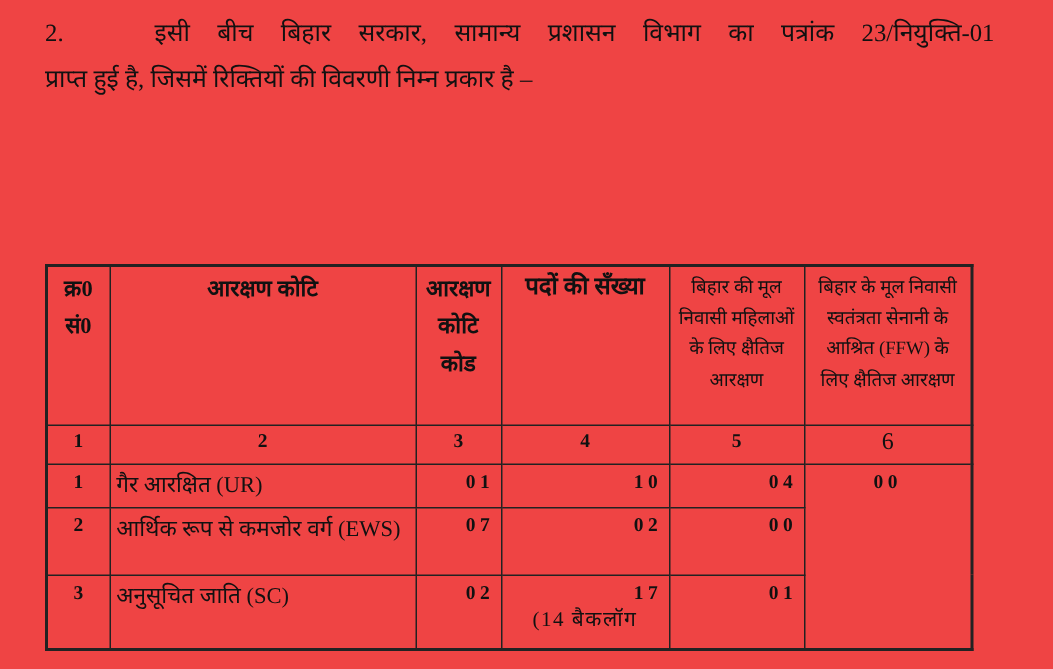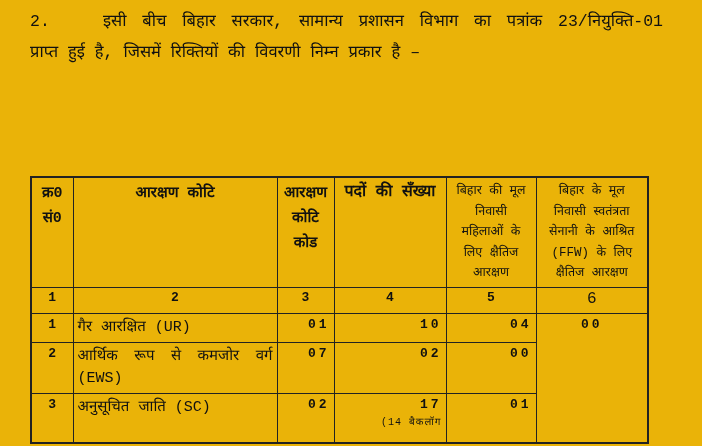--- a/index.html
+++ b/index.html
@@ -1,22 +1,22 @@
 <!DOCTYPE html>
 <html><head>
 <meta charset="utf-8">
 <style>
   html, body { margin: 0; padding: 0; background: #ffffff; }
   .page {
     position: relative;
     width: 702px;
     height: 446px;
-    background: #eab308;
+    background: #ef4444;
     color: #111111;
-    font-family: Liberation Mono, monospace;
+    font-family: Liberation Serif, serif;
     overflow: hidden;
   }
 
   
   .para {
     position: absolute;
     left: 30px;
     top: 6px;
     width: 633px;
     font-size: 16.5px;
@@ -49,21 +49,21 @@
   tr.head td { text-align: center; vertical-align: top; }
   .bh { font-weight: bold; font-size: 15px; line-height: 25px; }
   .bh4 { font-weight: bold; font-size: 16px; line-height: 22px; }
   .sh { font-weight: normal; font-size: 12.5px; line-height: 20.5px; padding-top: 5px; }
   tr.nums td { text-align: center; font-size: 13px; font-weight: bold; padding: 2px; }
   tr.nums td.n6 { font-size: 16px; font-weight: normal; }
   .sno { text-align: center; font-size: 13px; font-weight: bold; }
   .cat { text-align: left; padding-left: 10px; font-size: 15px; line-height: 22px; }
   .cat-j { text-align: justify; text-align-last: auto; padding-right: 8px; margin-left: 11px; }
   .num { text-align: right; font-size: 13px; font-weight: bold; letter-spacing: 3px; }
-  .note { text-align: right; font-size: 10px; font-weight: normal; letter-spacing: 1px; line-height: 22px; }
+  .note { text-align: center; font-size: 14px; font-weight: normal; letter-spacing: 1px; line-height: 22px; }
   .merged { vertical-align: middle; text-align: center; font-size: 13px; font-weight: bold; letter-spacing: 3px; }
   tr.r1 td { height: 18px; }
 </style>
 </head>
 <body>
 
 <div class="page">
 
   <div class="para">
     <div class="pline jl"><span class="para-num">2.</span><span><span>इसी बीच बिहार सरकार, सामान्य प्रशासन विभाग का पत्रांक 23/नियुक्ति-01</span></span></div>

